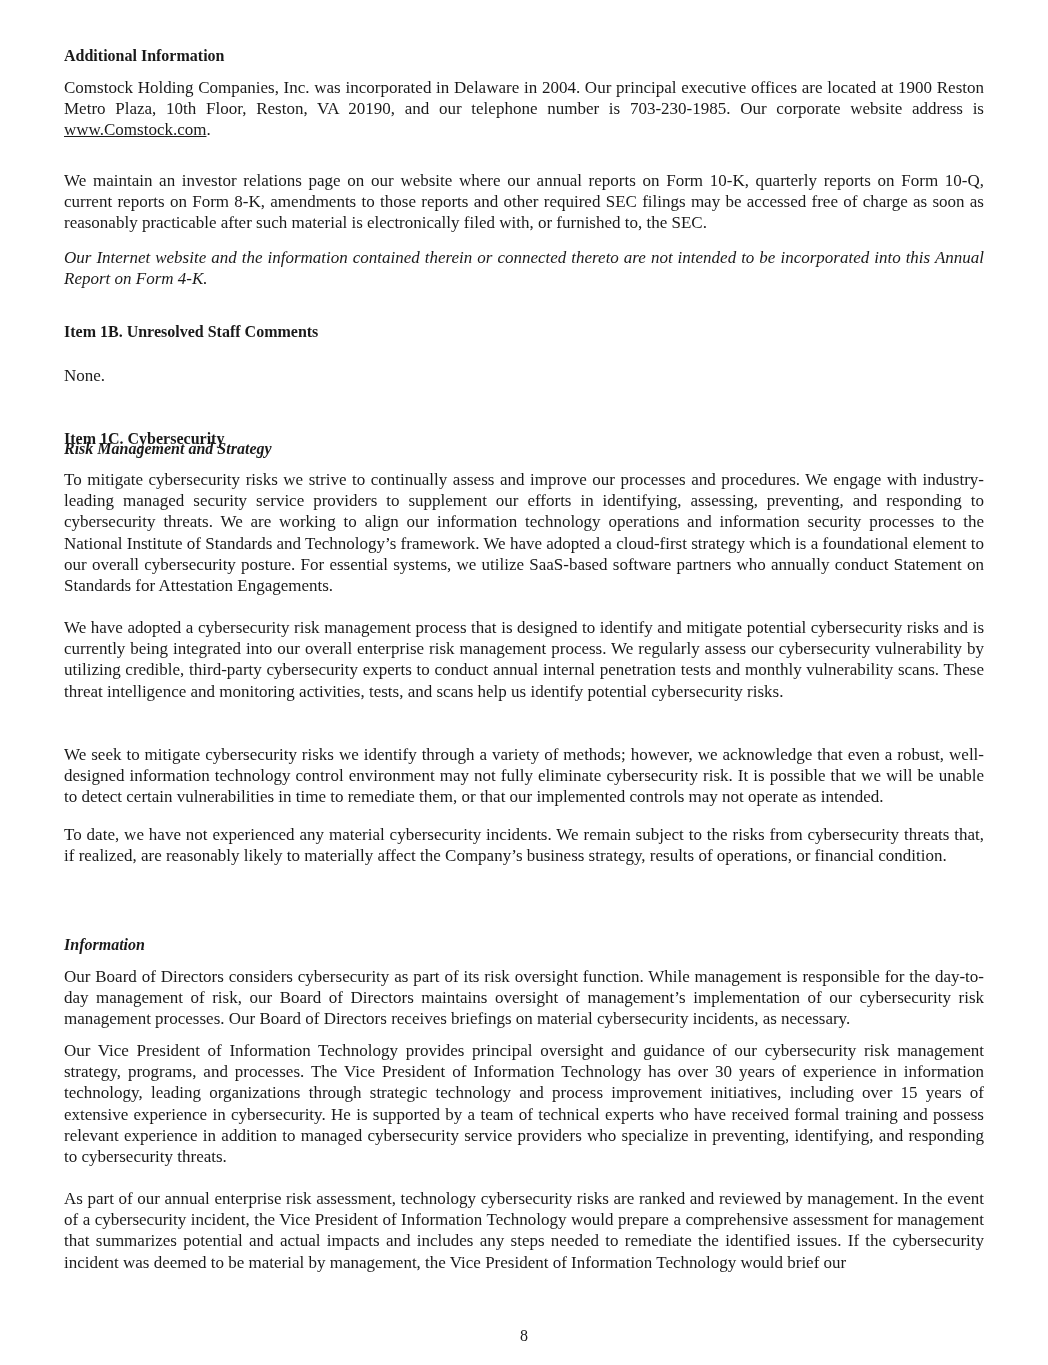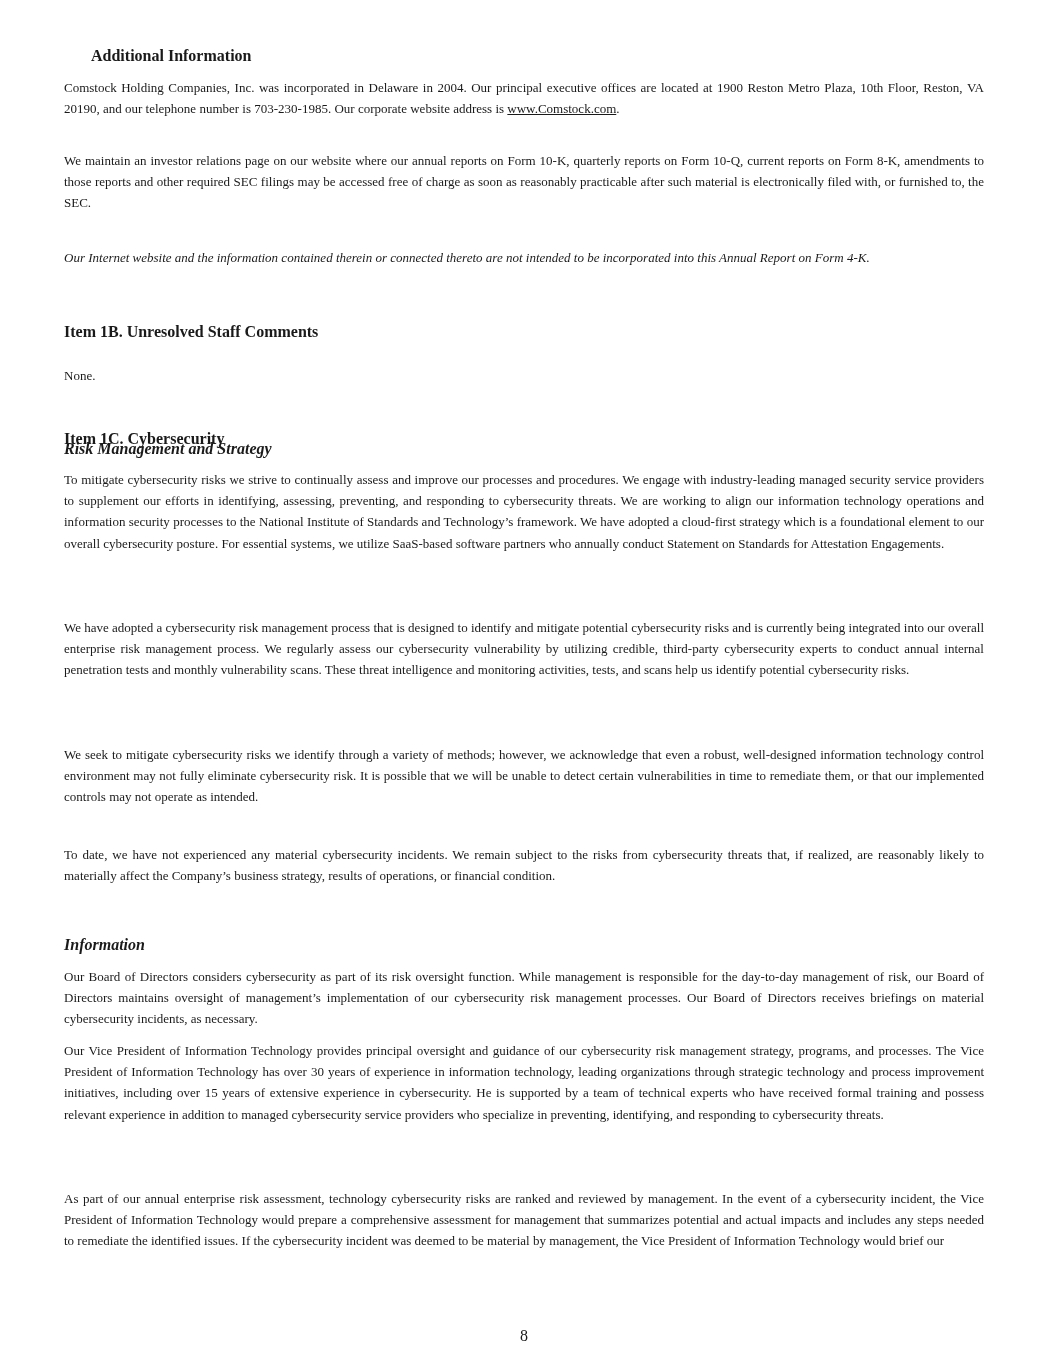--- a/index.html
+++ b/index.html
@@ -37,21 +37,21 @@
       line-height: 21px;
       margin: 0;
       position: absolute;
       left: 0;
     }
     .para {
       position: absolute;
       left: 0;
       width: 920px;
       margin: 0;
-      font-size: 13px;
+      font-size: 17px;
       line-height: 21.2px;
       text-align: justify;
       text-align-last: left;
     }
     .italic { font-style: italic; }
     .link {
       color: #1a1a1a;
       text-decoration: underline;
     }
     .page-number {
@@ -62,43 +62,43 @@
       text-align: center;
       font-size: 16px;
       line-height: 21px;
     }
   </style>
 </head>
 <body>
 
 <div class="page">
 
-  <h3 class="heading" style="top:45px;margin-left:27px;">Additional Information</h3>
+  <h3 class="heading" style="top:45px;">Additional Information</h3>
 
   <p class="para" style="top:77px;"><span>Comstock Holding Companies, Inc. was incorporated in Delaware in 2004. Our principal executive offices are located at 1900 Reston Metro Plaza, 10th Floor, Reston, VA 20190, and our telephone number is 703-230-1985. Our corporate website address is </span><a class="link">www.Comstock.com</a><span>.</span></p>
 
-  <p class="para" style="top:150px;">We maintain an investor relations page on our website where our annual reports on Form 10-K, quarterly reports on Form 10-Q, current reports on Form 8-K, amendments to those reports and other required SEC filings may be accessed free of charge as soon as reasonably practicable after such material is electronically filed with, or furnished to, the SEC.</p>
+  <p class="para" style="top:170px;">We maintain an investor relations page on our website where our annual reports on Form 10-K, quarterly reports on Form 10-Q, current reports on Form 8-K, amendments to those reports and other required SEC filings may be accessed free of charge as soon as reasonably practicable after such material is electronically filed with, or furnished to, the SEC.</p>
 
   <p class="para italic" style="top:247px;">Our Internet website and the information contained therein or connected thereto are not intended to be incorporated into this Annual Report on Form 4-K.</p>
 
   <h3 class="heading" style="top:321px;">Item 1B. Unresolved Staff Comments</h3>
 
   <p class="para" style="top:365px;">None.</p>
 
   <h3 class="heading" style="top:428px;">Item 1C. Cybersecurity</h3>
 
   <h4 class="subheading" style="top:438px;">Risk Management and Strategy</h4>
 
   <p class="para" style="top:469px;">To mitigate cybersecurity risks we strive to continually assess and improve our processes and procedures. We engage with industry-leading managed security service providers to supplement our efforts in identifying, assessing, preventing, and responding to cybersecurity threats. We are working to align our information technology operations and information security processes to the National Institute of Standards and Technology’s framework. We have adopted a cloud-first strategy which is a foundational element to our overall cybersecurity posture. For essential systems, we utilize SaaS-based software partners who annually conduct Statement on Standards for Attestation Engagements.</p>
 
   <p class="para" style="top:617px;">We have adopted a cybersecurity risk management process that is designed to identify and mitigate potential cybersecurity risks and is currently being integrated into our overall enterprise risk management process. We regularly assess our cybersecurity vulnerability by utilizing credible, third-party cybersecurity experts to conduct annual internal penetration tests and monthly vulnerability scans. These threat intelligence and monitoring activities, tests, and scans help us identify potential cybersecurity risks.</p>
 
   <p class="para" style="top:744px;">We seek to mitigate cybersecurity risks we identify through a variety of methods; however, we acknowledge that even a robust, well-designed information technology control environment may not fully eliminate cybersecurity risk. It is possible that we will be unable to detect certain vulnerabilities in time to remediate them, or that our implemented controls may not operate as intended.</p>
 
-  <p class="para" style="top:844px;">To date, we have not experienced any material cybersecurity incidents. We remain subject to the risks from cybersecurity threats that, if realized, are reasonably likely to materially affect the Company’s business strategy, results of operations, or financial condition.</p>
+  <p class="para" style="top:824px;">To date, we have not experienced any material cybersecurity incidents. We remain subject to the risks from cybersecurity threats that, if realized, are reasonably likely to materially affect the Company’s business strategy, results of operations, or financial condition.</p>
 
   <h4 class="subheading" style="top:934px;">Information</h4>
 
   <p class="para" style="top:966px;">Our Board of Directors considers cybersecurity as part of its risk oversight function. While management is responsible for the day-to-day management of risk, our Board of Directors maintains oversight of management’s implementation of our cybersecurity risk management processes. Our Board of Directors receives briefings on material cybersecurity incidents, as necessary.</p>
 
   <p class="para" style="top:1040px;">Our Vice President of Information Technology provides principal oversight and guidance of our cybersecurity risk management strategy, programs, and processes. The Vice President of Information Technology has over 30 years of experience in information technology, leading organizations through strategic technology and process improvement initiatives, including over 15 years of extensive experience in cybersecurity. He is supported by a team of technical experts who have received formal training and possess relevant experience in addition to managed cybersecurity service providers who specialize in preventing, identifying, and responding to cybersecurity threats.</p>
 
   <p class="para" style="top:1188px;">As part of our annual enterprise risk assessment, technology cybersecurity risks are ranked and reviewed by management. In the event of a cybersecurity incident, the Vice President of Information Technology would prepare a comprehensive assessment for management that summarizes potential and actual impacts and includes any steps needed to remediate the identified issues. If the cybersecurity incident was deemed to be material by management, the Vice President of Information Technology would brief our</p>
 
 </div>

